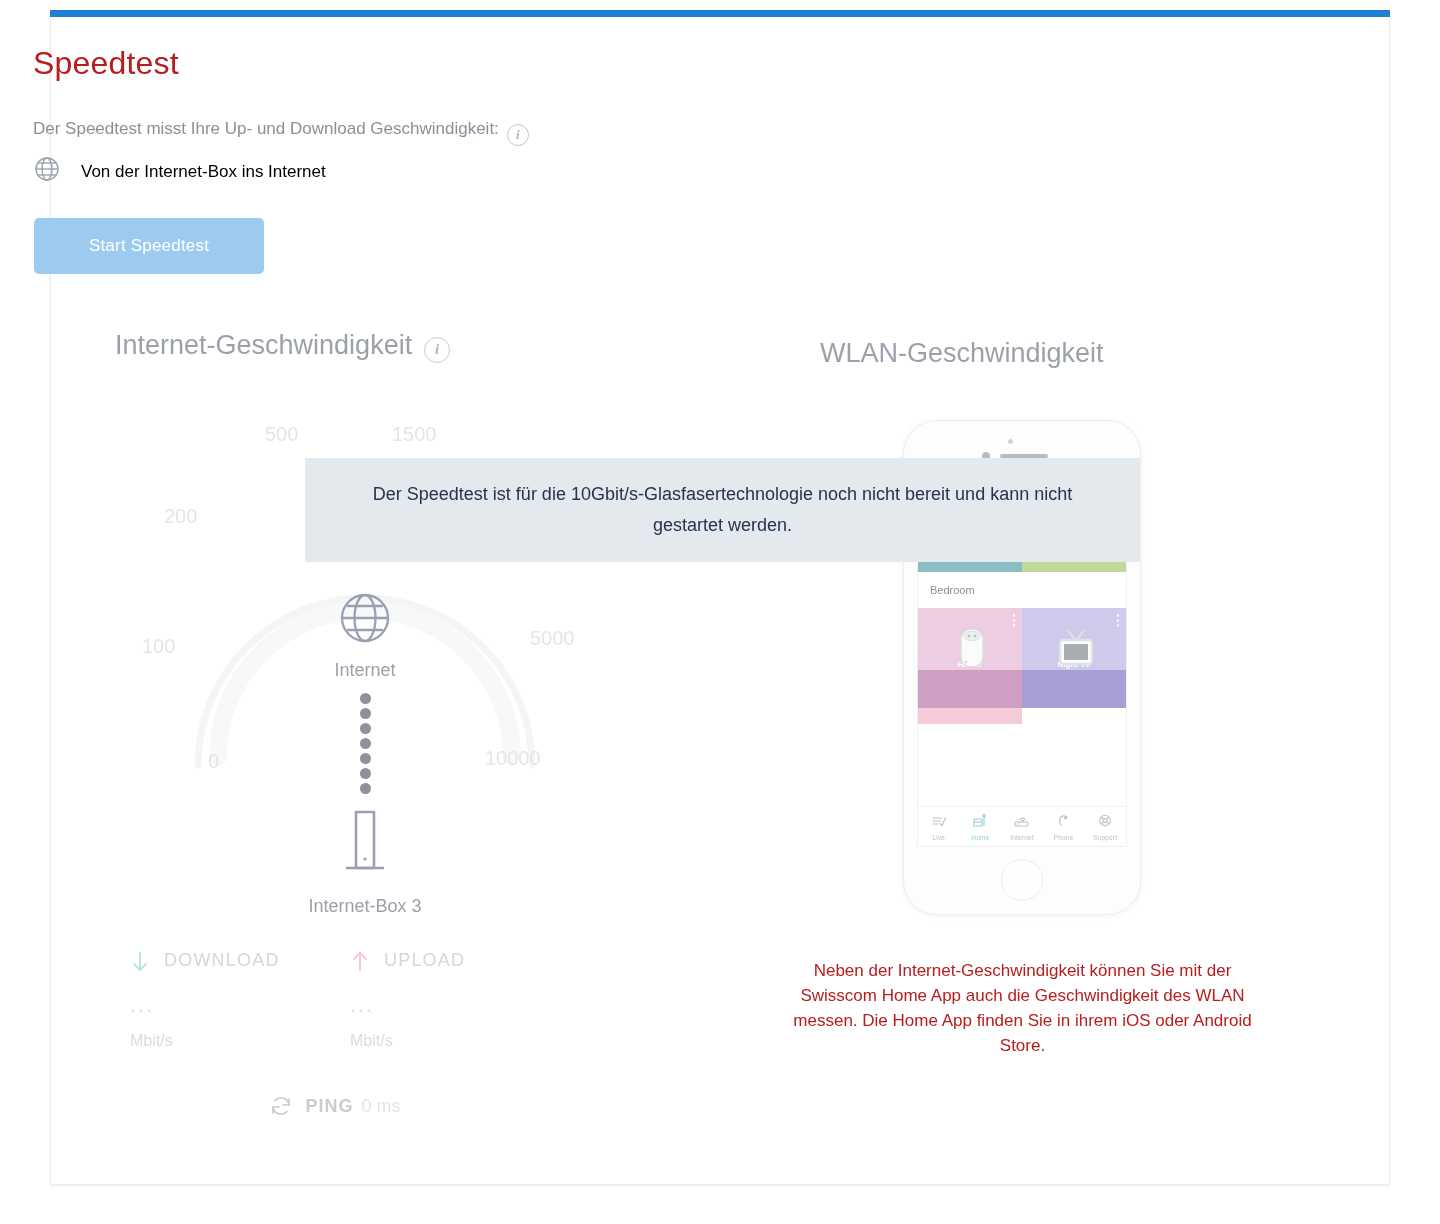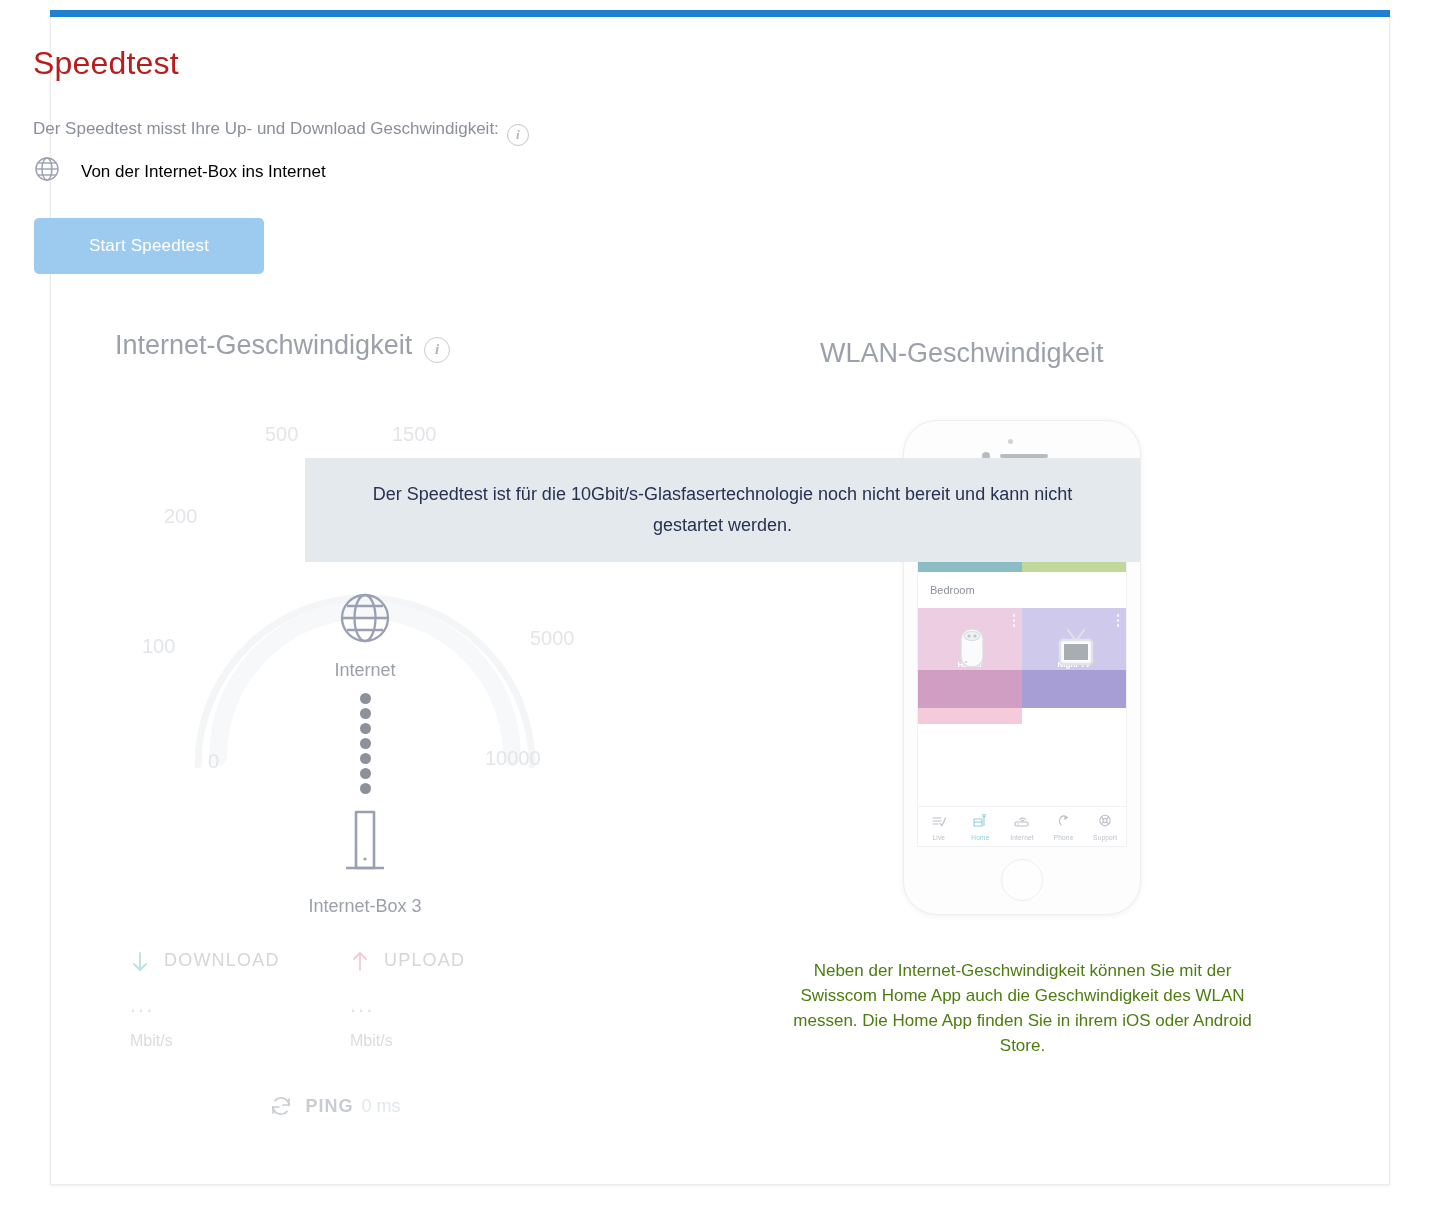--- a/index.html
+++ b/index.html
@@ -283,21 +283,21 @@
   .nav-label { font-size: 6.5px; margin-top: 3px; letter-spacing: .2px; }
 
   
   #wlan-desc {
     position: absolute;
     left: 775px; top: 958px;
     width: 495px;
     text-align: center;
     font-size: 17px;
     line-height: 25px;
-    color: #4d7c0f;
+    color: #b91c1c;
   }
 
   
   #overlay-banner {
     position: absolute;
     left: 305px; top: 458px;
     width: 835px; height: 104px;
     background: #e3e9ec;
     display: flex; align-items: center; justify-content: center;
     text-align: center;

